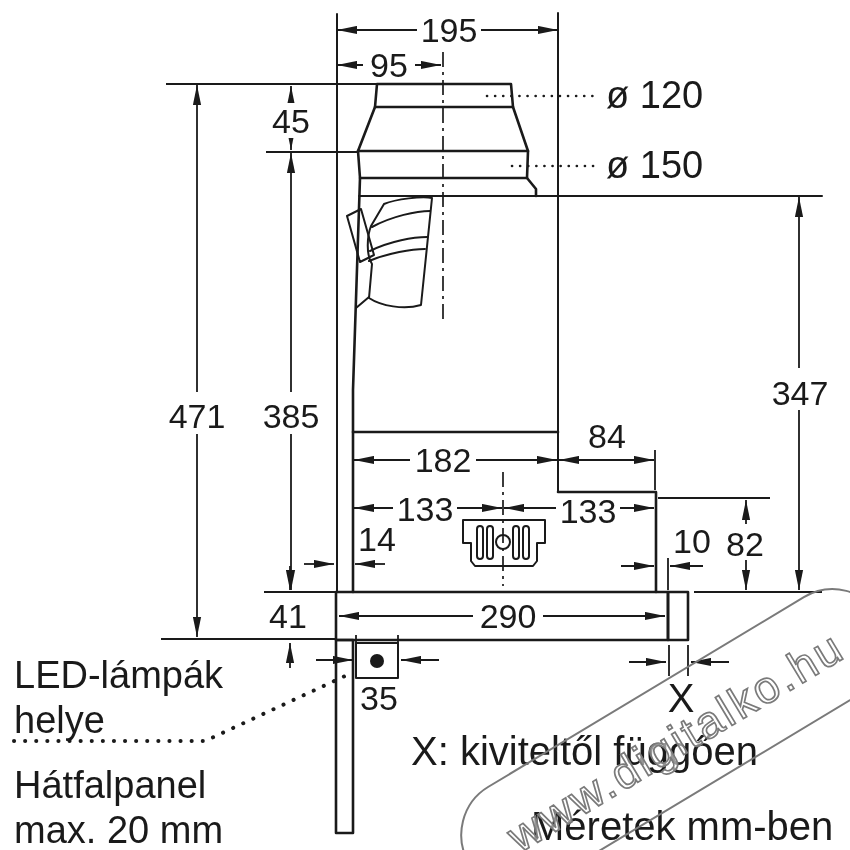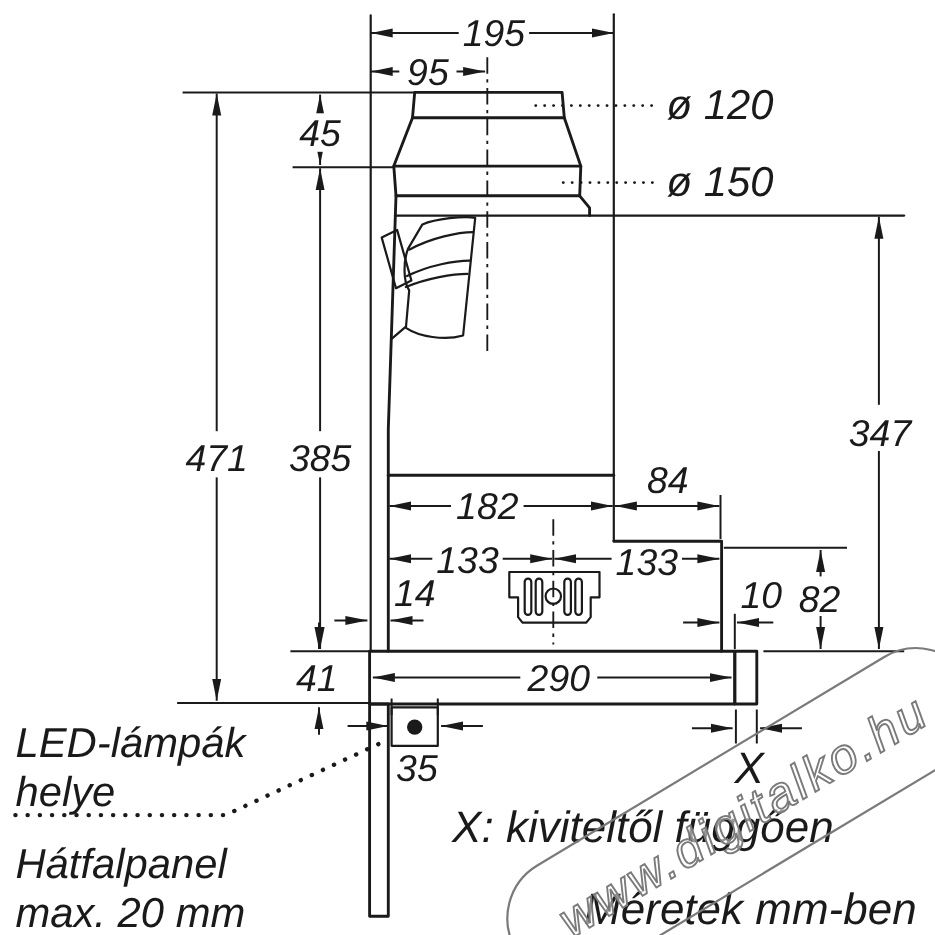--- a/index.html
+++ b/index.html
@@ -1,18 +1,18 @@
 <!DOCTYPE html>
 <html style="--line: #1a1a1a; --bg: #ffffff; --wm: #7a7a7a;"><head>
 <meta charset="utf-8">
 <style>
   :root { --line:#1a1a1a; --bg:#ffffff; --wm:#7a7a7a; }
   html,body { margin:0; padding:0; background:var(--bg); }
   .stage { width:850px; height:850px; position:relative; background:var(--bg);
-           font-family:"Liberation Sans", sans-serif;font-style:italic; }
+           font-family:"Liberation Sans", sans-serif; }
   svg text { font-family:"Liberation Sans", sans-serif; fill:var(--line); }
   .ol  { stroke:var(--line); stroke-width:2.6; fill:none; stroke-linejoin:round; stroke-linecap:round; }
   .ol2 { stroke:var(--line); stroke-width:2.0; fill:none; stroke-linejoin:round; stroke-linecap:round; }
   .ext { stroke:var(--line); stroke-width:1.8; fill:none; }
   .dim { stroke:var(--line); stroke-width:1.8; fill:none; }
   .cl  { stroke:var(--line); stroke-width:1.7; fill:none; stroke-dasharray:15 5 3 5; }
   .dotl{ stroke:var(--line); stroke-width:2.6; fill:none; stroke-dasharray:0.1 8; stroke-linecap:round; }
   .ldr { stroke:var(--line); stroke-width:4;   fill:none; stroke-dasharray:0.1 11; stroke-linecap:round; }
   .bg  { fill:var(--bg); stroke:none; }
   .dt  { font-size:34px; text-anchor:middle; }

